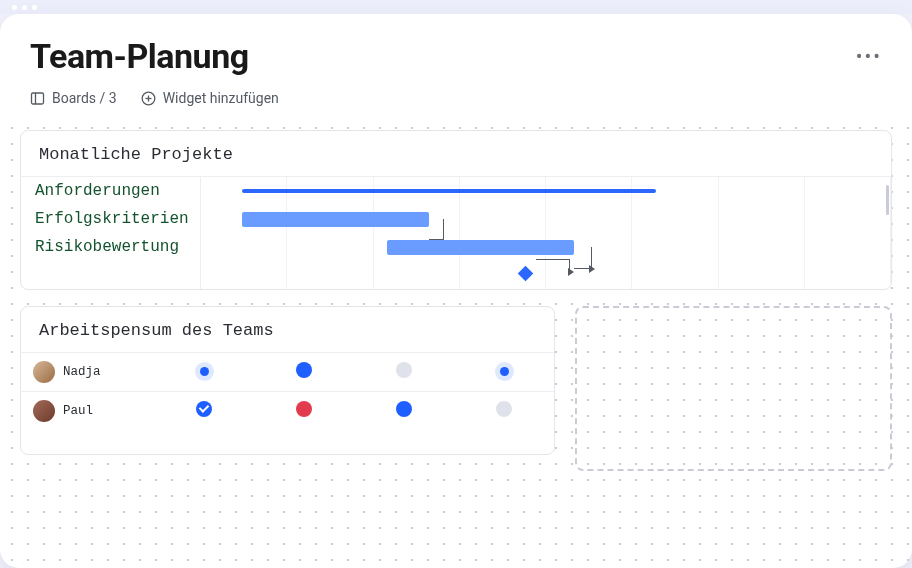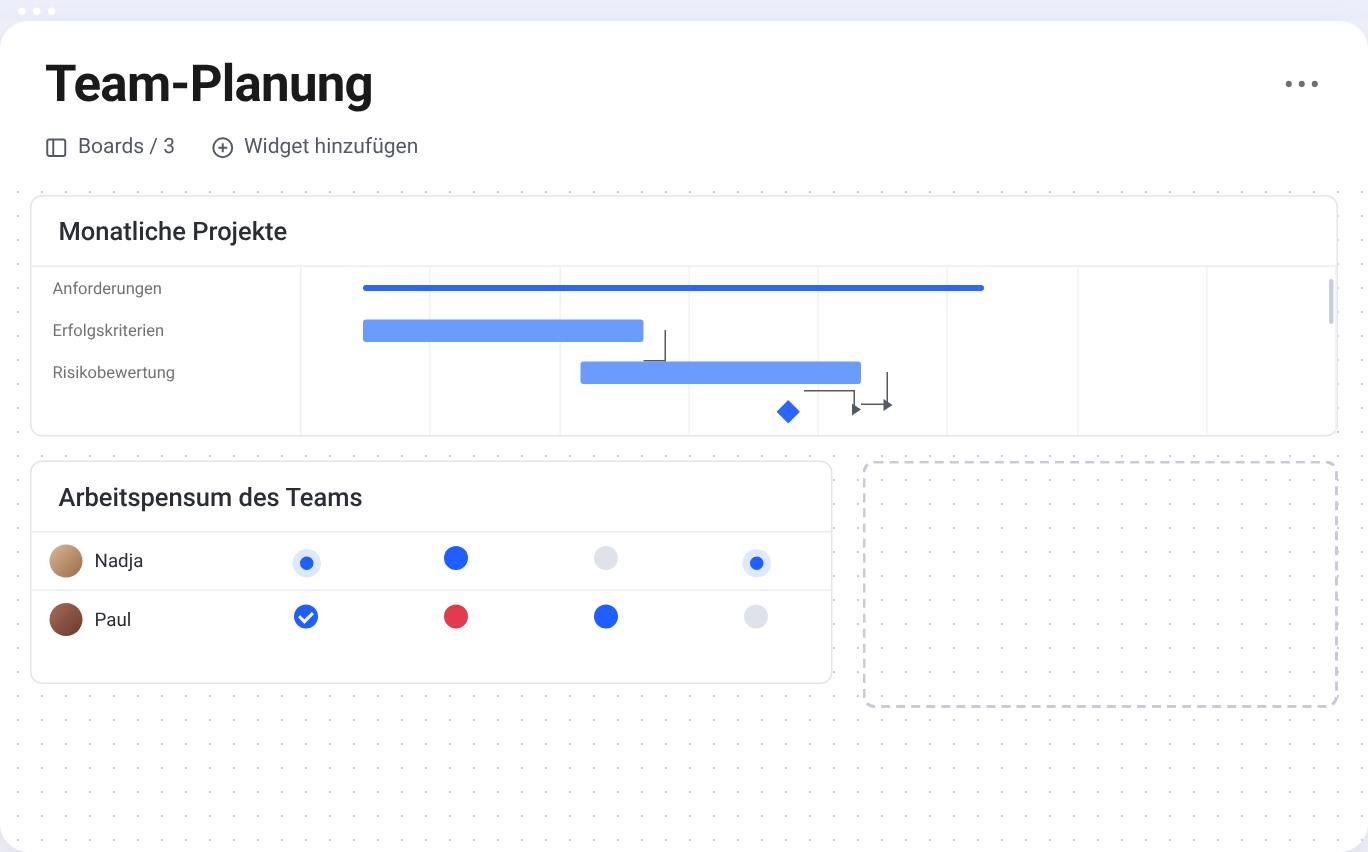--- a/index.html
+++ b/index.html
@@ -13,29 +13,29 @@
 .header { padding: 22px 30px 10px; }
 .header-row { display: flex; justify-content: space-between; align-items: center; }
 .title { font-size: 34px; font-weight: 700; color: #1a1a1a; letter-spacing: -0.5px; }
 .more { color: #6b6f76; font-size: 20px; letter-spacing: 2px; cursor: pointer; }
 .subheader { display: flex; align-items: center; gap: 24px; margin-top: 14px; color: #545a63; font-size: 14px; }
 .sh-item { display: flex; align-items: center; gap: 7px; cursor: pointer; }
 .sh-icon { width: 15px; height: 15px; display: inline-flex; align-items: center; justify-content: center; }
 
 .canvas { flex: 1; padding: 14px 20px; background-image: radial-gradient(#c9ccd6 1px, transparent 1px); background-size: 16px 16px; background-position: 4px 4px; overflow: hidden; }
 
-.card { background: #fff; border: 1px solid #e3e5ea; border-radius: 8px; margin-bottom: 16px; }
+.card { background: #fff; border: 1px solid #e3e5ea; border-radius: 8px; margin-bottom: 16px; font-family: Liberation Mono, monospace; }
 .card-title { font-size: 17px; font-weight: 500; color: #2a2d33; padding: 14px 18px 12px; }
 
 
 .gantt { display: flex; border-top: 1px solid #eceef2; position: relative; }
 .gantt-left { width: 180px; border-right: 1px solid #eceef2; }
 .gantt-row { height: 28px; display: flex; align-items: center; padding: 0 14px; font-size: 13px; color: #3b3f47; }
 .phase-dot { width: 8px; height: 8px; border-radius: 50%; background: #1f6bff; margin-right: 8px; }
-.gantt-sub { color: #737373; font-size: 11px; padding-left: 14px; }
+.gantt-sub { color: #14532d; font-size: 16px; padding-left: 14px; }
 .gantt-right { flex: 1; position: relative; }
 .gantt-grid { position: absolute; inset: 0; display: flex; }
 .gcol { flex: 1; border-right: 1px solid #f1f2f6; }
 .gbar-row { height: 28px; position: relative; }
 .thin-bar { position: absolute; top: 12px; height: 4px; background: #2b67ff; border-radius: 2px; }
 .thick-bar { position: absolute; top: 7px; height: 15px; background: #6a9bff; border-radius: 2px; }
 .conn { position: absolute; border: 1px solid #545a63; border-top: none; border-left: none; }
 .diamond { position: absolute; width: 11px; height: 11px; background: #2b67ff; transform: rotate(45deg); }
 .arrow-r { position: absolute; width: 0; height: 0; border-top: 4px solid transparent; border-bottom: 4px solid transparent; border-left: 6px solid #545a63; }
 .vscroll { position: absolute; right: 2px; top: 8px; width: 3px; height: 30px; background: #c9ccd6; border-radius: 2px; }

